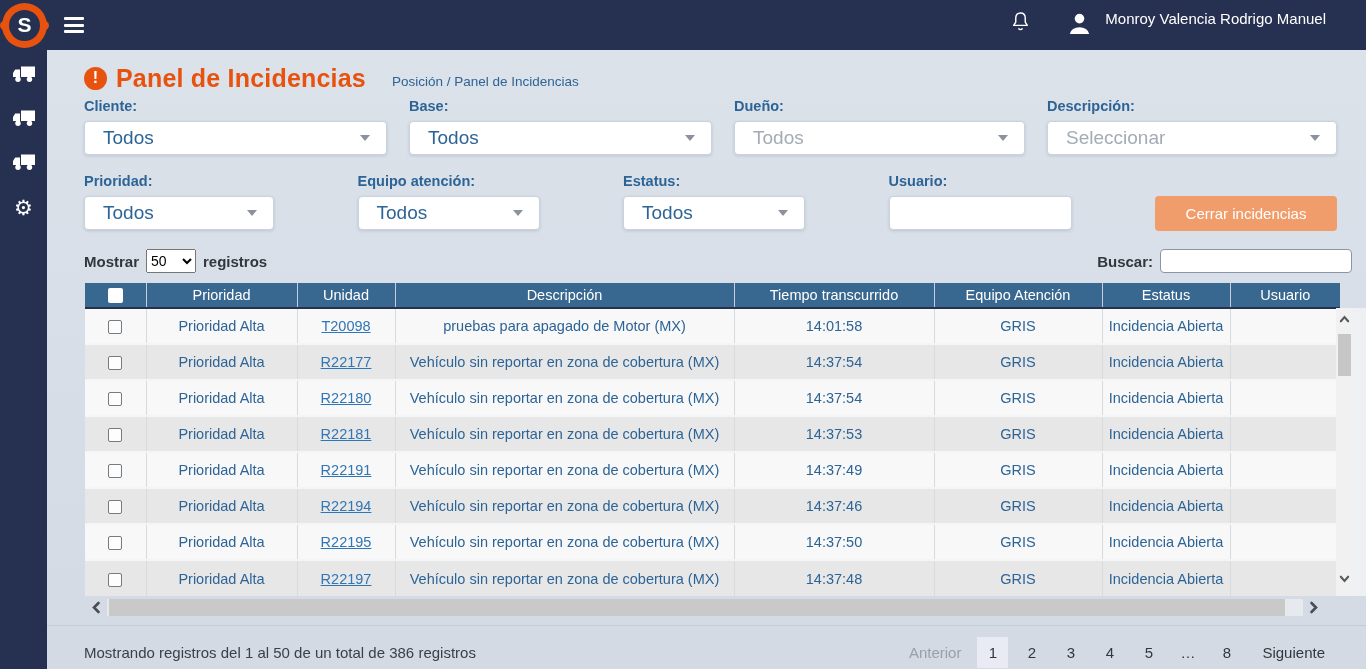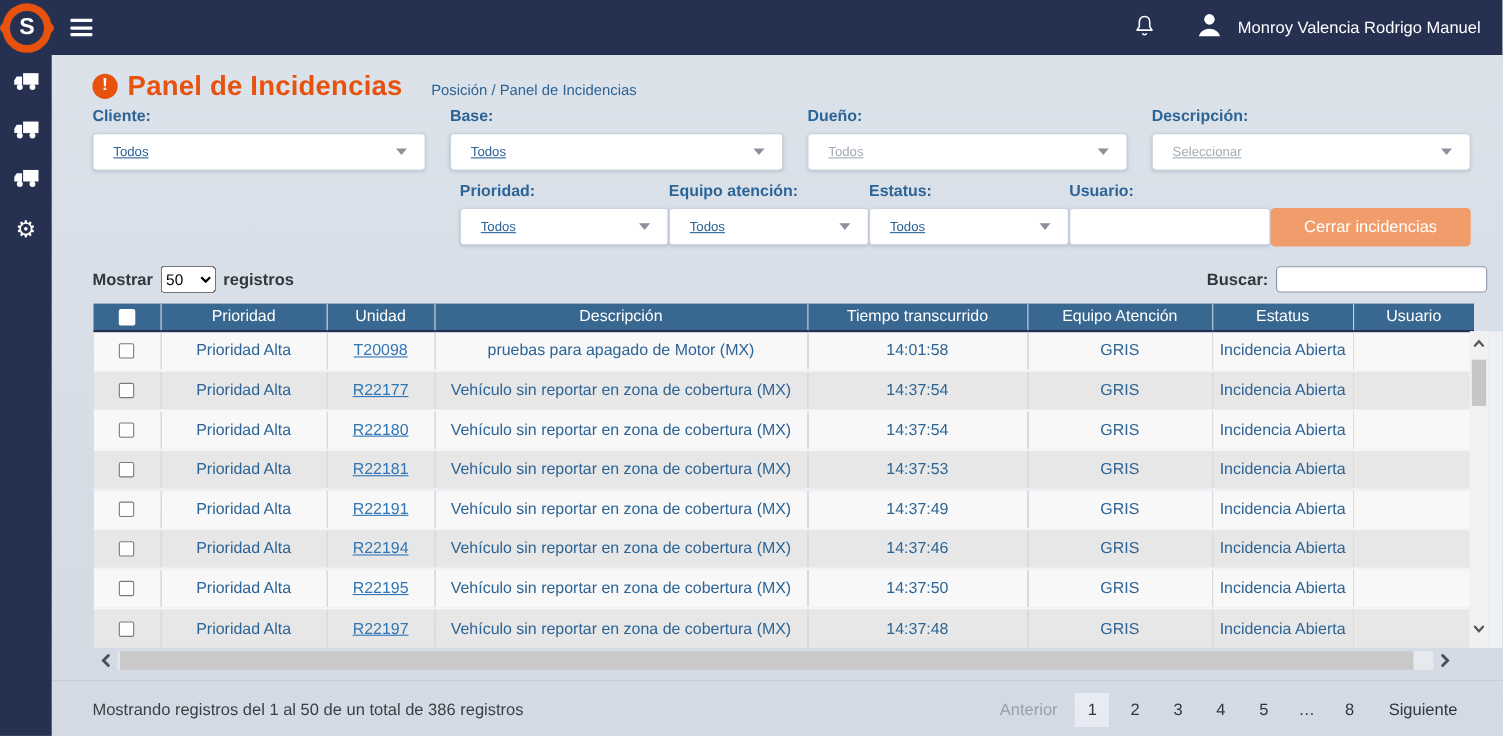--- a/index.html
+++ b/index.html
@@ -16,21 +16,21 @@
     background: #263051; display: flex; align-items: center; z-index: 5;
   }
   .logo { width: 45px; height: 45px; border-radius: 50%; background: #e7520e;
     position: relative; margin-left: 2px; flex: 0 0 auto; }
   .logo-inner { position: absolute; inset: 7px; border-radius: 50%; background: #263051;
     color: #fff; font-weight: bold; font-size: 21px; display: flex; align-items: center; justify-content: center; }
   .logo-dot { position: absolute; width: 9px; height: 9px; border-radius: 50%; background: #e7520e; top: 18px; }
   .logo-dot.l { left: -2px; } .logo-dot.r { right: -2px; }
   .hamburger { margin-left: 17px; width: 20px; cursor: pointer; }
   .hamburger div { height: 3px; background: #fff; border-radius: 1px; margin: 3.5px 0; }
-  .topbar-right { margin-left: auto; display: flex; align-items: center; padding-right: 20px; }
+  .topbar-right { margin-left: auto; display: flex; align-items: flex-start; padding-right: 40px; }
   .bell { margin-right: 36px; }
   .avatar { margin-right: 12px; }
   .user-name { color: #fff; font-size: 15px; }
 
   
   .sidebar {
     position: absolute; top: 50px; left: 0; width: 47px; height: 619px;
     background: #263051; display: flex; flex-direction: column; align-items: center;
     padding-top: 12px; z-index: 4;
   }
@@ -43,26 +43,26 @@
     background: linear-gradient(180deg, #dce2ea 0%, #d3dae4 100%); overflow: hidden; }
 
   .title-row { display: flex; align-items: center; margin: 12px 0 0 37px; height: 32px; }
   .warn-icon { width: 23px; height: 23px; border-radius: 50%; background: #e7520e; color: #fff;
     font-weight: bold; font-size: 16px; display: flex; align-items: center; justify-content: center; }
   .page-title { color: #e7520e; font-size: 25px; font-weight: bold; margin-left: 9px; letter-spacing: 0.2px; }
   .breadcrumb { color: #2d6496; font-size: 13.5px; margin-left: 26px; margin-top: 7px; }
 
   .frow { display: flex; justify-content: space-between; width: 1253px; margin-left: 37px; }
   .frow1 { margin-top: 4px; }
-  .frow2 { margin-top: 11px; justify-content: flex-end; }
+  .frow2 { margin-top: 18px; }
   .flabel { color: #2d6496; font-weight: bold; font-size: 14.5px; height: 17px; margin-bottom: 6px; }
   .ddl { height: 34px; background: #fff; border: 1px solid #c9d3dd; border-radius: 4px;
     box-shadow: 0 1px 3px rgba(60,80,110,0.18); display: flex; align-items: center;
     justify-content: space-between; padding: 0 16px 0 18px; cursor: pointer; }
-  .ddl-val { color: #2d6496; font-size: 12px; text-decoration: underline; }
+  .ddl-val { color: #2d6496; font-size: 19px; }
   .ddl-val.muted { color: #a3abb5; }
   .caret { width: 0; height: 0; border-left: 5px solid transparent; border-right: 5px solid transparent;
     border-top: 6px solid #8b929c; }
   .text-input { height: 34px; width: 100%; background: #fff; border: 1px solid #c9d3dd; border-radius: 4px;
     box-shadow: 0 1px 3px rgba(60,80,110,0.18); padding: 0 10px; font-size: 14.5px; color: #2d6496;
     font-family: inherit; outline: none; }
   .btn { height: 35px; width: 100%; border: none; border-radius: 4px; color: #fff; font-size: 15px;
     font-family: inherit; display: flex; align-items: center; justify-content: center; gap: 8px; cursor: pointer; }
   .btn-filtrar { background: #e7520e; font-weight: bold; }
   .btn-cerrar { background: #f09c6b; }

